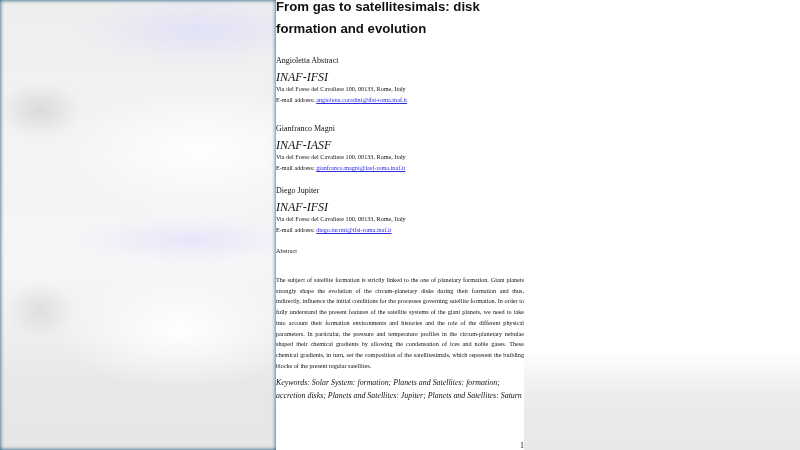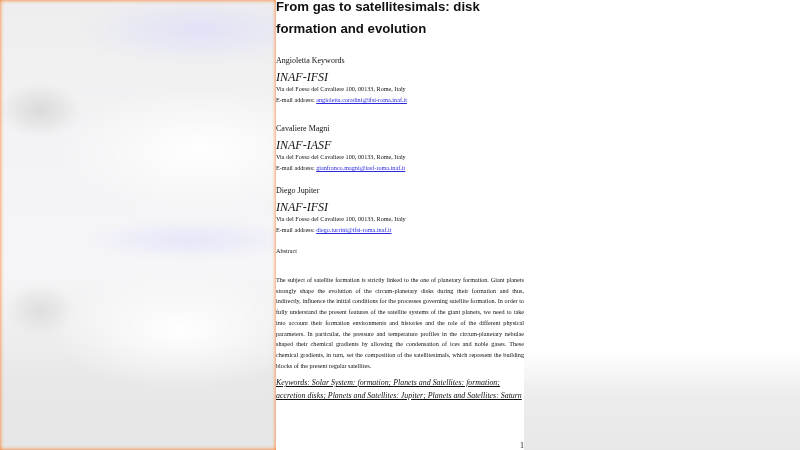--- a/index.html
+++ b/index.html
@@ -8,21 +8,21 @@
       width: 800px;
       height: 450px;
       overflow: hidden;
       background: #ececec;
     }
     .viewport {
       position: relative;
       width: 800px;
       height: 450px;
       overflow: hidden;
-      background: #f97316;
+      background: #0c4a6e;
     }
     .bg-left {
       position: absolute;
       left: 0; top: 0;
       width: 276px; height: 450px;
       background:
         radial-gradient(ellipse 180px 50px at 200px 30px, rgba(225,225,248,0.95), rgba(225,225,248,0) 70%),
         radial-gradient(ellipse 160px 30px at 190px 240px, rgba(228,228,250,0.9), rgba(228,228,250,0) 70%),
         radial-gradient(ellipse 200px 90px at 200px 150px, rgba(255,255,255,0.95), rgba(255,255,255,0) 70%),
         radial-gradient(ellipse 170px 80px at 180px 330px, rgba(255,255,255,0.98), rgba(255,255,255,0) 75%),
@@ -112,48 +112,47 @@
     }
     .keywords {
       position: absolute;
       left: 0;
       top: 376px;
       width: 248px;
       font-style: italic;
       font-size: 7.9px;
       line-height: 13px;
       margin: 0;
-      text-decoration: underline;
     }
     .page-number {
       position: absolute;
       left: 244px;
       top: 441px;
       font-size: 8px;
       line-height: 10px;
     }
   </style>
 </head>
 <body>
 
 <div class="viewport">
   <div class="bg-left"></div>
   <div class="bg-right"></div>
 
   <div class="page">
     <h1 class="title">From gas to satellitesimals: disk formation and evolution</h1>
 
-    <div class="author-name" style="top:56px;">Angioletta Keywords</div>
+    <div class="author-name" style="top:56px;">Angioletta Abstract</div>
     <div class="affil" style="top:72px;">INAF-IFSI</div>
     <div class="addr" style="top:85px;">Via del Fosso del Cavaliere 100, 00133, Rome, Italy</div>
     <div class="email-line" style="top:96px;">
       <span>E-mail address: </span><a class="email-link">angioletta.coradini@ifsi-roma.inaf.it</a>
     </div>
 
-    <div class="author-name" style="top:124px;">Cavaliere Magni</div>
+    <div class="author-name" style="top:124px;">Gianfranco Magni</div>
     <div class="affil" style="top:140px;">INAF-IASF</div>
     <div class="addr" style="top:153px;">Via del Fosso del Cavaliere 100, 00133, Rome, Italy</div>
     <div class="email-line" style="top:164px;">
       <span>E-mail address: </span><a class="email-link">gianfranco.magni@iasf-roma.inaf.it</a>
     </div>
 
     <div class="author-name" style="top:186px;">Diego Jupiter</div>
     <div class="affil" style="top:202px;">INAF-IFSI</div>
     <div class="addr" style="top:215px;">Via del Fosso del Cavaliere 100, 00133, Rome, Italy</div>
     <div class="email-line" style="top:226px;">

